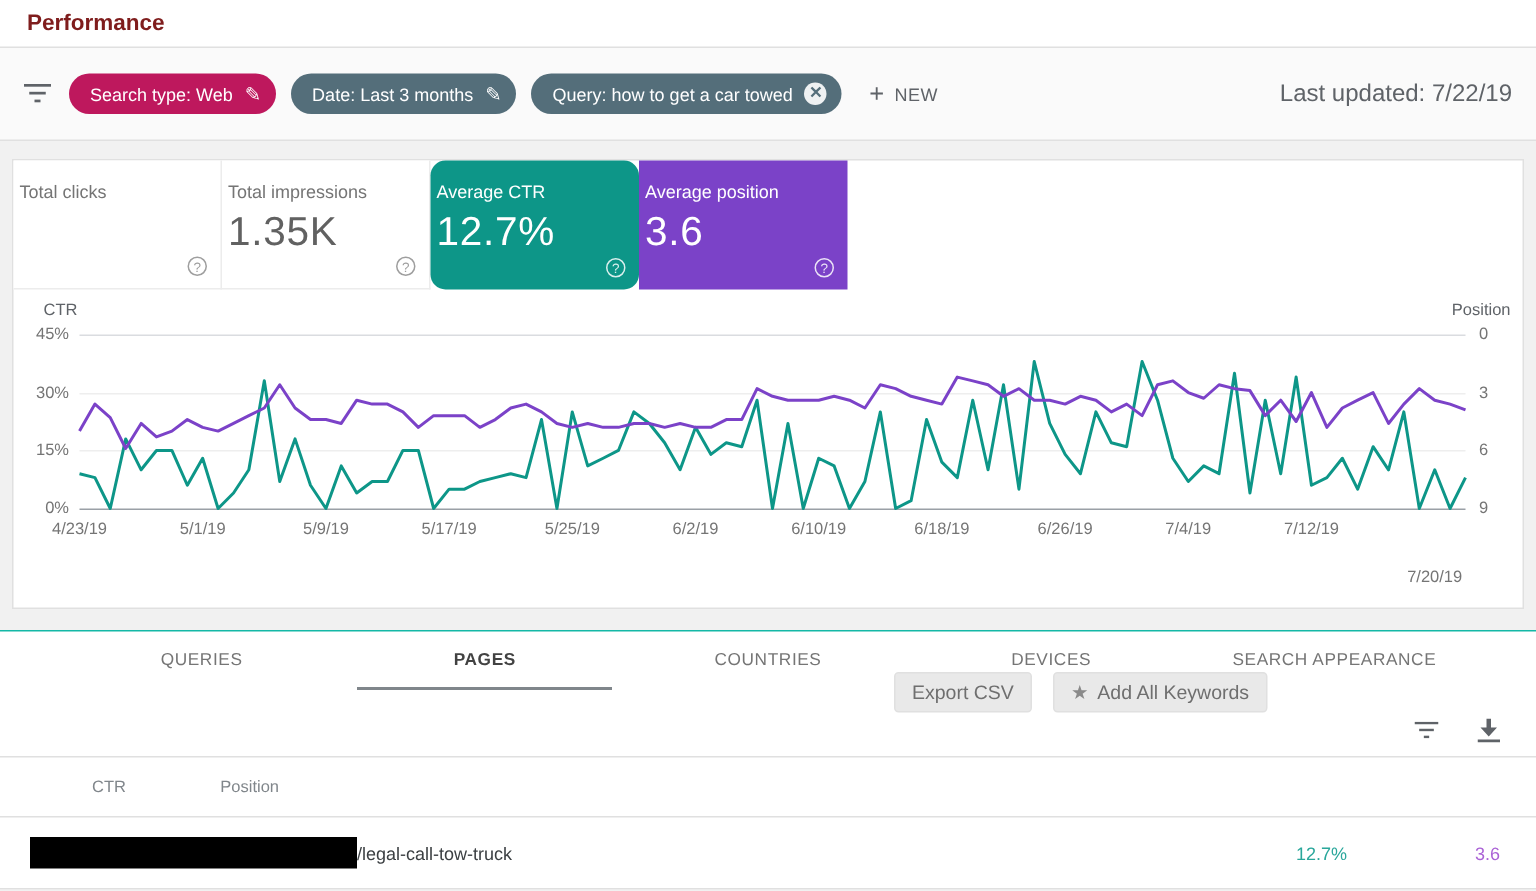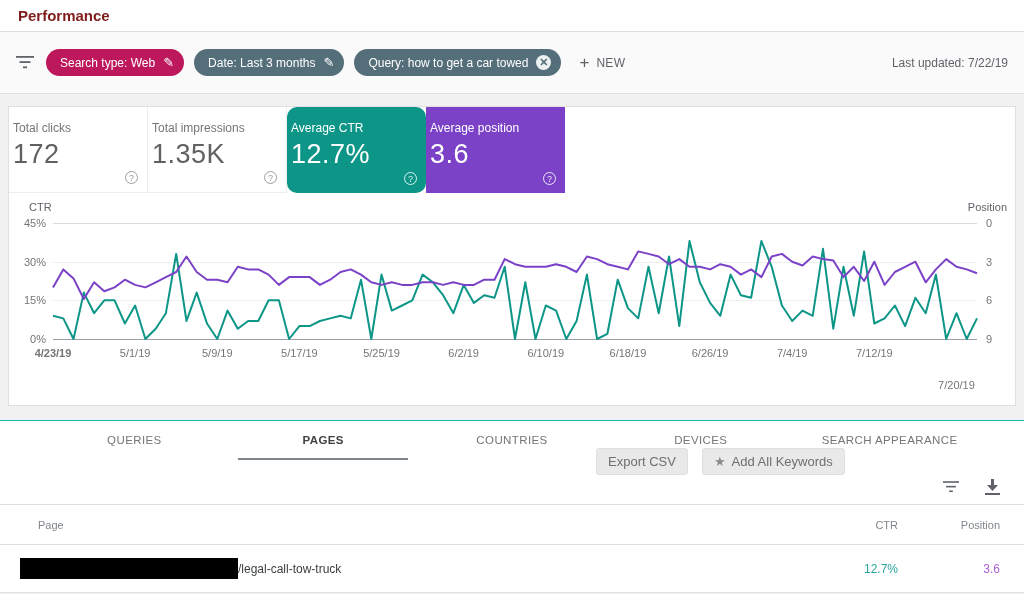--- a/index.html
+++ b/index.html
@@ -18,21 +18,21 @@
   .chips { display:flex; align-items:center; gap:10px; }
   .chip { height:27px; border-radius:14px; display:flex; align-items:center;
     padding:0 10px 0 14px; color:#fff; font-size:12px; cursor:pointer; }
   .chip-label { margin-right:8px; white-space:nowrap; }
   .chip-edit { font-size:13px; color:#fff; cursor:pointer; }
   .chip-close { width:15px; height:15px; border-radius:50%; background:rgba(255,255,255,.9);
     color:#546e7a; font-size:11px; line-height:15px; text-align:center; font-weight:700; cursor:pointer; }
   .new-filter { display:flex; align-items:center; margin-left:18px; cursor:pointer; color:#5f6368; }
   .new-plus { font-size:17px; margin-right:7px; font-weight:400; }
   .new-label { font-size:12px; letter-spacing:.3px; }
-  .last-updated { margin-left:auto; font-size:12px; color:#5f6368; }
+  .last-updated { margin-left:auto; font-size:16px; color:#5f6368; }
 
   
   .content { padding-top:12px; }
 
   
   .panel-chart { margin:0 8px; background:#fff; border:1px solid #e0e0e0; }
   .metrics-row { display:flex; height:86px; }
   .metric-card { width:139px; position:relative; padding:14px 0 0 4px; cursor:pointer;
     border-right:1px solid #ececec; border-bottom:1px solid #ececec; background:#fff; }
   .metric-card.selected { border-right:none; border-bottom:none; }
@@ -124,21 +124,20 @@
   </div>
   <span class="last-updated">Last updated: 7/22/19</span>
 </div>
 
 <div class="content">
 
   <div class="panel-chart">
     <div class="metrics-row">
       <div class="metric-card">
         <div class="metric-label">Total clicks</div>
-        <div class="metric-value">172</div>
         <div class="help-icon">?</div>
       </div>
       <div class="metric-card">
         <div class="metric-label">Total impressions</div>
         <div class="metric-value">1.35K</div>
         <div class="help-icon">?</div>
       </div>
       <div class="metric-card selected" style="background: rgb(13, 150, 136); border-radius: 10px;">
         <div class="metric-label">Average CTR</div>
         <div class="metric-value">12.7%</div>
@@ -166,21 +165,21 @@
         <span class="ytick right yt0">0</span>
         <span class="ytick right yt1">3</span>
         <span class="ytick right yt2">6</span>
         <span class="ytick right yt3">9</span>
         <svg id="plot-svg" viewBox="0 0 942 116" preserveAspectRatio="none">
             <polyline points="0.0,92.8 10.5,95.4 20.9,116.0 31.4,69.6 41.9,90.2 52.3,77.3 62.8,77.3 73.3,100.5 83.7,82.5 94.2,116.0 104.7,105.7 115.1,90.2 125.6,30.9 136.1,98.0 146.5,69.6 157.0,100.5 167.5,116.0 177.9,87.6 188.4,105.7 198.9,98.0 209.3,98.0 219.8,77.3 230.3,77.3 240.7,116.0 251.2,103.1 261.7,103.1 272.1,98.0 282.6,95.4 293.1,92.8 303.5,95.4 314.0,56.7 324.5,116.0 334.9,51.6 345.4,87.6 355.9,82.5 366.3,77.3 376.8,51.6 387.3,59.3 397.7,72.2 408.2,90.2 418.7,61.9 429.1,79.9 439.6,72.2 450.1,74.8 460.5,43.8 471.0,116.0 481.5,59.3 491.9,116.0 502.4,82.5 512.9,87.6 523.3,116.0 533.8,98.0 544.3,51.6 554.7,116.0 565.2,110.8 575.7,56.7 586.1,85.1 596.6,95.4 607.1,43.8 617.5,90.2 628.0,33.5 638.5,103.1 648.9,18.0 659.4,59.3 669.9,79.9 680.3,92.8 690.8,51.6 701.3,72.2 711.7,74.8 722.2,18.0 732.7,43.8 743.1,82.5 753.6,98.0 764.1,87.6 774.5,92.8 785.0,25.8 795.5,105.7 805.9,43.8 816.4,92.8 826.9,28.4 837.3,100.5 847.8,95.4 858.3,82.5 868.7,103.1 879.2,74.8 889.7,90.2 900.1,51.6 910.6,116.0 921.1,90.2 931.5,116.0 942.0,95.4" fill="none" stroke="#0d9688" stroke-width="2" stroke-linejoin="round" vector-effect="non-scaling-stroke"></polyline>
             <polyline points="0.0,64.4 10.5,46.4 20.9,55.4 31.4,76.0 41.9,59.3 52.3,68.3 62.8,64.4 73.3,56.7 83.7,61.9 94.2,64.4 104.7,59.3 115.1,54.1 125.6,49.0 136.1,33.5 146.5,49.0 157.0,56.7 167.5,56.7 177.9,59.3 188.4,43.8 198.9,46.4 209.3,46.4 219.8,51.6 230.3,61.9 240.7,54.1 251.2,54.1 261.7,54.1 272.1,61.9 282.6,56.7 293.1,49.0 303.5,46.4 314.0,51.6 324.5,59.3 334.9,61.9 345.4,59.3 355.9,61.9 366.3,61.9 376.8,59.3 387.3,59.3 397.7,61.9 408.2,59.3 418.7,61.9 429.1,61.9 439.6,56.7 450.1,56.7 460.5,36.1 471.0,41.2 481.5,43.8 491.9,43.8 502.4,43.8 512.9,41.2 523.3,43.8 533.8,49.0 544.3,33.5 554.7,36.1 565.2,41.2 575.7,43.8 586.1,46.4 596.6,28.4 607.1,30.9 617.5,33.5 628.0,41.2 638.5,36.1 648.9,43.8 659.4,43.8 669.9,46.4 680.3,41.2 690.8,43.8 701.3,51.6 711.7,46.4 722.2,54.1 732.7,33.5 743.1,30.9 753.6,38.7 764.1,42.5 774.5,33.5 785.0,36.1 795.5,37.4 805.9,54.1 816.4,43.8 826.9,58.0 837.3,38.7 847.8,61.9 858.3,49.0 868.7,43.8 879.2,38.7 889.7,59.3 900.1,46.4 910.6,36.1 921.1,43.8 931.5,46.4 942.0,50.3" fill="none" stroke="#7b42c8" stroke-width="2" stroke-linejoin="round" vector-effect="non-scaling-stroke"></polyline>
           </svg>
       </div>
       <div class="x-labels" id="x-labels">
-          <span style="left: 0%; font-weight: bold;">4/23/19</span>
+          <span style="left: 0%;">4/23/19</span>
           <span style="left: 8.88889%;">5/1/19</span>
           <span style="left: 17.7778%;">5/9/19</span>
           <span style="left: 26.6667%;">5/17/19</span>
           <span style="left: 35.5556%;">5/25/19</span>
           <span style="left: 44.4444%;">6/2/19</span>
           <span style="left: 53.3333%;">6/10/19</span>
           <span style="left: 62.2222%;">6/18/19</span>
           <span style="left: 71.1111%; text-align: center;">6/26/19</span>
           <span style="left: 80%;">7/4/19</span>
           <span style="left: 88.8889%;">7/12/19</span>
@@ -213,21 +212,20 @@
           <rect x="3.5" y="5.2" width="11" height="1.8" fill="#5f6368"></rect>
           <rect x="7" y="10.4" width="4" height="1.8" fill="#5f6368"></rect>
         </svg>
         <svg width="15" height="16" viewBox="0 0 15 16">
           <path d="M6 0h3v6h4l-5.5 6L2 6h4z" fill="#5f6368"></path>
           <rect y="14" width="15" height="2" fill="#5f6368"></rect>
         </svg>
       </div>
     </div>
     <div class="table-header">
-      <div class="col-page">Page</div>
       <div class="col-ctr">CTR</div>
       <div class="col-pos">Position</div>
     </div>
     <div class="table-row">
       <div class="col-page">
         <span class="redacted"></span>
           <span class="page-suffix">/legal-call-tow-truck</span>
       </div>
       <div class="col-ctr" id="row-ctr" style="color: rgb(42, 167, 155);">12.7%</div>
       <div class="col-pos" id="row-pos" style="color: rgb(171, 99, 214);">3.6</div>

